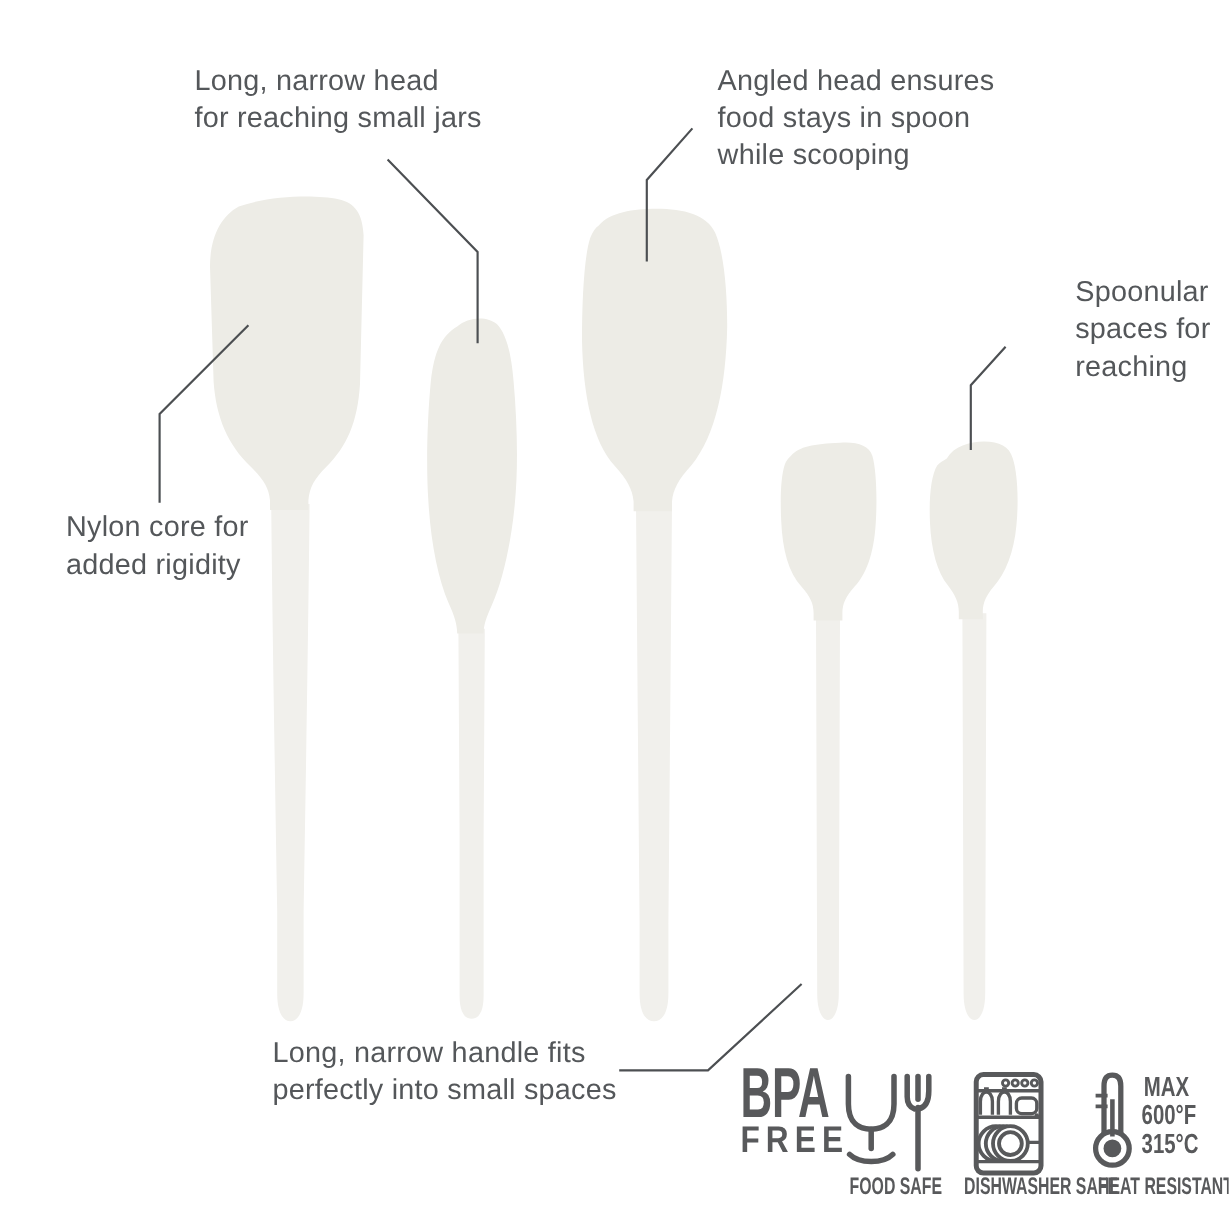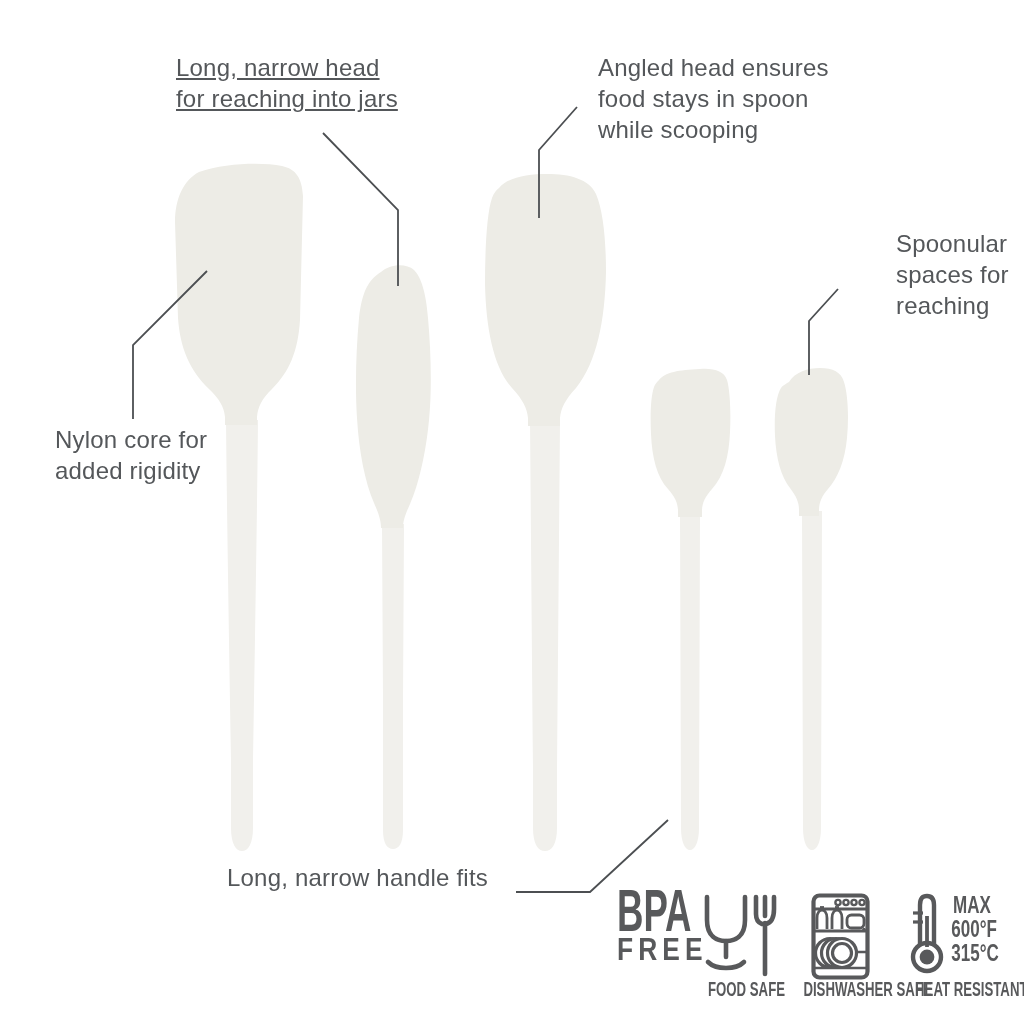--- a/index.html
+++ b/index.html
@@ -89,23 +89,23 @@
 
     <g fill="none" stroke="var(--callout-line)" stroke-width="1.8">
       <polyline points="323,133 398,210 398,286"></polyline>
       <polyline points="577,107 539,150 539,218"></polyline>
       <polyline points="838,289 809,321 809,375"></polyline>
       <polyline points="207,271 133,345 133,419"></polyline>
       <polyline points="516,892 590,892 668,820"></polyline>
     </g>
   </svg>
 
-  <div class="callout" style="left:176px;top:52px;text-decoration:underline;">
+  <div class="callout" style="left:162px;top:52px;">
     <div>Long, narrow head</div>
-    <div>for reaching into jars</div>
+    <div>for reaching small jars</div>
   </div>
 
   <div class="callout" style="left:598px;top:52px;">
     <div>Angled head ensures</div>
     <div>food stays in spoon</div>
     <div>while scooping</div>
   </div>
 
   <div class="callout" style="left:848px;top:228px;margin-left:48px;">
     <div>Spoonular</div>
@@ -113,20 +113,21 @@
     <div>reaching</div>
   </div>
 
   <div class="callout" style="left:55px;top:424px;">
     <div>Nylon core for</div>
     <div>added rigidity</div>
   </div>
 
   <div class="callout" style="left:227px;top:862px;">
     <div>Long, narrow handle fits</div>
+    <div>perfectly into small spaces</div>
   </div>
 
   <div class="bpa1">BPA</div>
   <div class="bpa2">FREE</div>
 
   <svg class="badge-icon icon-food" width="82" height="84" viewBox="0 0 82 84" aria-hidden="true">
     <g fill="none" stroke="var(--badge-ink)" stroke-width="4.6" stroke-linecap="round">
       <path d="M3 3 V26 C3 43 13 47 22 47 C31 47 41 43 41 26 V3"></path>
       <path d="M22 47 V63"></path>
       <path d="M4 68 C12 76 32 76 40 68"></path>

